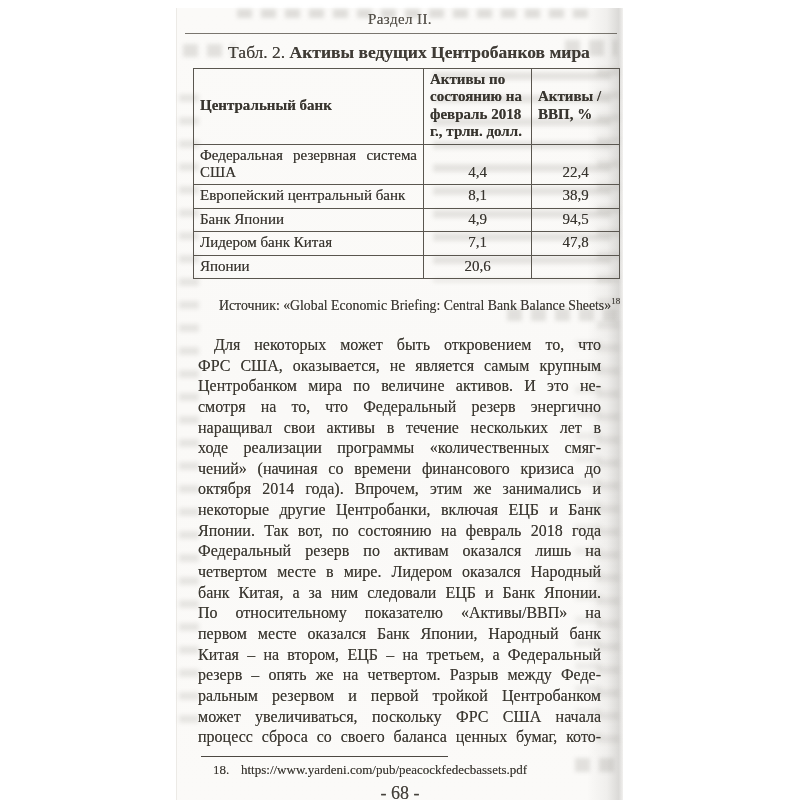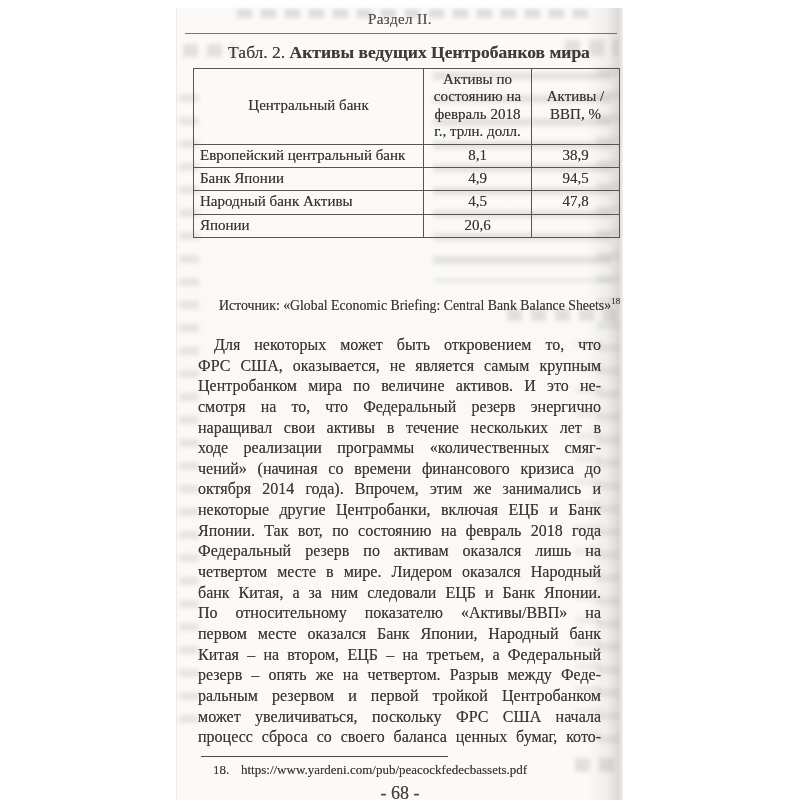--- a/index.html
+++ b/index.html
@@ -31,21 +31,21 @@
   
   .caption{position:absolute;top:34px;left:0;width:100%;text-align:center;
     font-size:17.5px;padding-left:18px;box-sizing:border-box;white-space:nowrap;}
   .caption .lbl{font-weight:normal;}
   .caption .ttl{font-weight:bold;}
   
   table.assets{position:absolute;top:60px;left:16px;width:426px;border-collapse:collapse;
     font-size:15px;color:#38352f;table-layout:fixed;}
   table.assets th,table.assets td{border:1.5px solid #5a564f;padding:2px 6px 3px;line-height:1.16;}
   table.assets col.c1{width:230px;} table.assets col.c2{width:108px;} table.assets col.c3{width:88px;}
-  table.assets th{font-weight:normal;text-align:center;vertical-align:middle;}
+  table.assets th{font-weight:bold;text-align:left;vertical-align:middle;}
   table.assets td.name{text-align:justify;vertical-align:top;}
   table.assets td.num{text-align:center;vertical-align:bottom;}
   
   .source{position:absolute;top:288px;left:42px;width:400px;font-size:13.8px;white-space:nowrap;color:#3d3a34;}
   .source .lbl{font-weight:normal;}
   .source sup{font-size:9px;}
   
   .bodytext{position:absolute;top:327px;left:21px;width:403px;font-size:16px;color:#3b3831;}
   .bline{height:20.65px;line-height:20.65px;text-align:justify;text-align-last:justify;overflow:visible;}
   .bline.indent{text-indent:16px;}
@@ -87,32 +87,37 @@
       </colgroup>
     <thead>
       <tr>
         <th>Центральный банк</th>
         <th>Активы по состоянию на февраль 2018 г., трлн. долл.</th>
         <th>Активы / ВВП, %</th>
       </tr>
     </thead>
     <tbody>
       <tr>
+        <td class="name">Федеральная резервная система США</td>
+        <td class="num">4,4</td>
+        <td class="num">22,4</td>
+      </tr>
+      <tr>
         <td class="name">Европейский центральный банк</td>
         <td class="num">8,1</td>
         <td class="num">38,9</td>
       </tr>
       <tr>
         <td class="name">Банк Японии</td>
         <td class="num">4,9</td>
         <td class="num">94,5</td>
       </tr>
       <tr>
-        <td class="name">Народный банк Активы</td>
-        <td class="num">4,5</td>
+        <td class="name">Лидером банк Китая</td>
+        <td class="num">7,1</td>
         <td class="num">47,8</td>
       </tr>
       <tr>
         <td class="name">Японии</td>
         <td class="num">20,6</td>
         <td class="num"></td>
       </tr>
     </tbody>
   </table>
 

